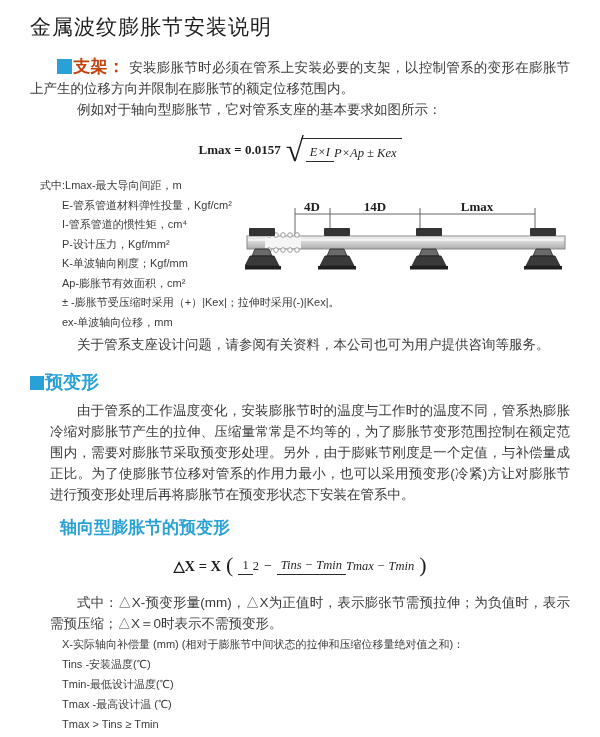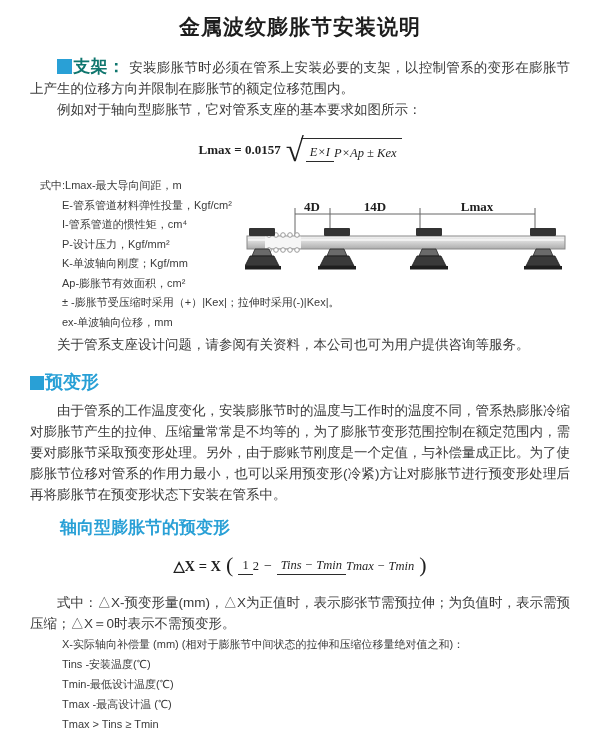--- a/index.html
+++ b/index.html
@@ -5,28 +5,28 @@
   * { margin:0; padding:0; box-sizing:border-box; }
   html,body { background:#ffffff; }
   body {
     width:600px; height:737px; overflow:hidden;
     font-family:"Liberation Sans", sans-serif;
     color:#3a3a3a;
   }
   .page { width:600px; height:737px; padding:0 30px; position:relative; background:#fff; }
 
   h1.doc-title {
-    text-align:center; font-size:21px; font-weight:bold; color:#1d1d1d;
+    text-align:left; font-size:21px; font-weight:normal; color:#1d1d1d;
     padding-top:13px; margin-bottom:15px; letter-spacing:1px;
   }
 
   .para { font-size:13.5px; line-height:21px; text-align:justify; color:#3a3a3a; }
-  .indent { text-indent:2em; }
+  .indent { text-indent:2em;margin-left:20px; }
 
-  .sec-head-inline { color:#0f766e; font-weight:bold; font-size:17px; white-space:nowrap; }
+  .sec-head-inline { color:#c2410c; font-weight:bold; font-size:17px; white-space:nowrap; }
   .blue-square { display:inline-block; width:15px; height:15px; background:#29a0d6; vertical-align:-2px; margin-right:1px; }
   .blue-square.small { width:14px; height:14px; }
 
   h2.sec-head { color:#29a0d6; font-size:18px; font-weight:bold; margin:15px 0 6px; }
   h3.sub-head { color:#29a0d6; font-size:17px; font-weight:bold; margin:11px 0 4px 30px; }
 
   
   .formula-row {
     display:flex; justify-content:center; align-items:center; gap:5px;
     font-family:"Liberation Serif", serif; color:#1f1f1f;

